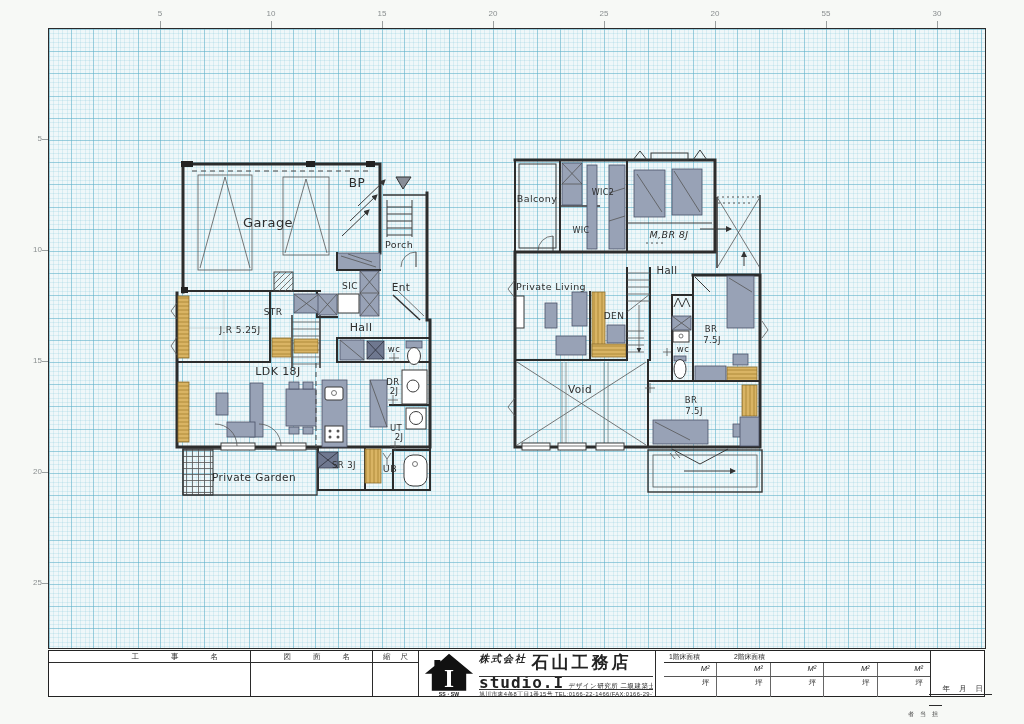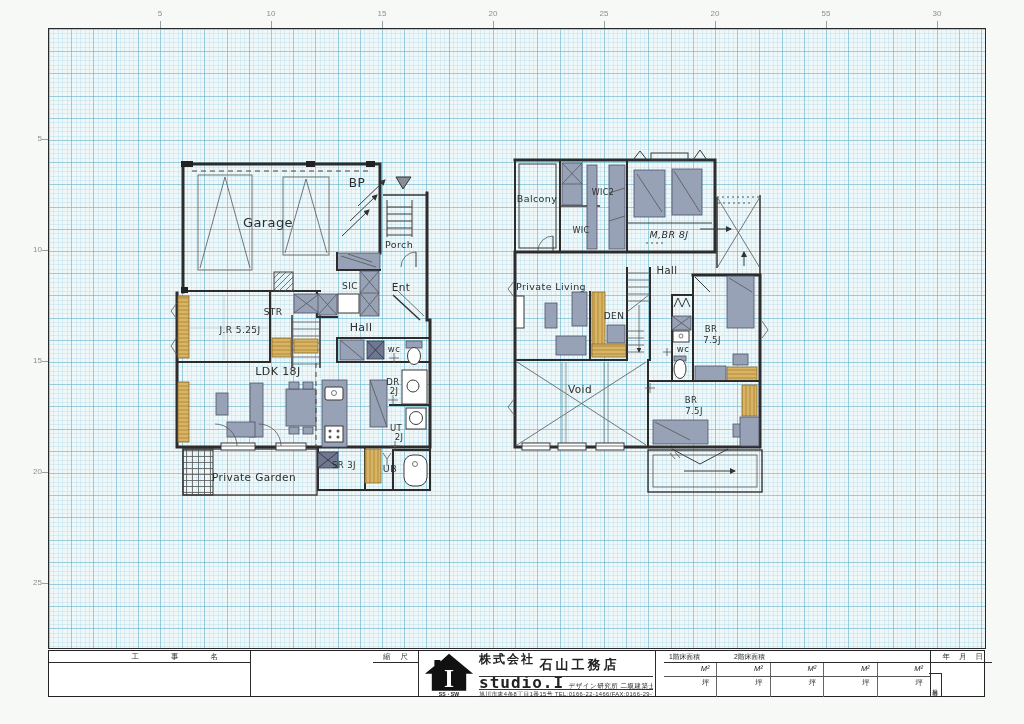--- a/index.html
+++ b/index.html
@@ -46,26 +46,26 @@
     box-sizing:border-box;border:1.6px solid #222;background:#fff;color:#222;
   }
   .tb-cell{position:absolute;top:0;bottom:0;box-sizing:border-box;border-right:1px solid #2b2b2b;}
   .tb-head{height:11px;line-height:11px;font-size:7.5px;border-bottom:1px solid #2b2b2b;
            text-align:right;overflow:hidden;white-space:nowrap;color:#333;}
   .c1{left:0;width:202px;}   .c1 .tb-head{letter-spacing:32px;text-indent:32px;}
   .c2{left:202px;width:122px;} .c2 .tb-head{letter-spacing:22px;text-indent:22px;}
   .c3{left:324px;width:46px;}  .c3 .tb-head{letter-spacing:10px;text-indent:10px;}
   .cc{left:370px;width:237px;}
   .ca{left:615px;width:267px;}
-  .cd{left:880px;width:63px;border-right:none;}
+  .cd{left:880px;width:63px;border-right:none;margin-top:32px;}
   .logo-wrap{position:absolute;left:4px;top:2px;width:52px;height:43px;}
   .co-text{position:absolute;left:60px;top:0;right:2px;}
   .co-row1{height:25px;border-bottom:1px solid #333;white-space:nowrap;}
-  .co-prefix{font-size:12px;font-weight:bold;vertical-align:6px;letter-spacing:2px;}
-  .co-name{font-size:13px;font-weight:bold;letter-spacing:3px;}
+  .co-prefix{font-size:10px;font-weight:bold;vertical-align:6px;letter-spacing:2px;font-style:italic;}
+  .co-name{font-size:17px;font-weight:bold;letter-spacing:3px;}
   .co-row2{height:12px;line-height:12px;border-bottom:1px solid #333;white-space:nowrap;overflow:hidden;}
   .co-studio{font-family:"DejaVu Sans Mono",monospace;font-size:16px;font-weight:bold;letter-spacing:1px;}
   .co-desc{font-size:6.5px;letter-spacing:.5px;}
   .co-row3{height:8px;line-height:8px;font-size:5.8px;color:#333;letter-spacing:.4px;white-space:nowrap;overflow:hidden;}
   .ar-head{position:relative;height:11px;border-bottom:1px solid #2b2b2b;font-size:6.8px;line-height:11px;}
   .ar-l1{position:absolute;left:5px;top:0;} .ar-l2{position:absolute;left:70px;top:0;}
   .ar-row{display:flex;height:13px;border-bottom:1px solid #555;}
   .ar-row2{display:flex;height:20px;}
   .ar-cell{flex:1;border-left:.5px solid #666;box-sizing:border-box;text-align:right;
            padding-right:7px;font-size:7.5px;line-height:12px;font-style:italic;}
@@ -380,20 +380,23 @@
     </g>
   </g>
 </svg>
 
 <div class="titleblock">
 
   <div class="tb-cell c1">
     <div class="tb-head">工事名</div>
   </div>
 
+  <div class="tb-cell c2">
+    <div class="tb-head">図面名</div>
+  </div>
 
   <div class="tb-cell c3">
     <div class="tb-head">縮尺</div>
   </div>
 
   <div class="tb-cell cc">
     <div class="logo-wrap">
       <svg width="52" height="43" viewBox="0 0 60 50">
         <polygon points="30,1 58,24 50,24 50,44 10,44 10,24 2,24 13,15 13,8 20,8 20,10" fill="#111"></polygon>
         <text x="30" y="40" text-anchor="middle" font-family="Liberation Serif,serif" font-size="30" font-weight="bold" fill="#fff">I</text>

